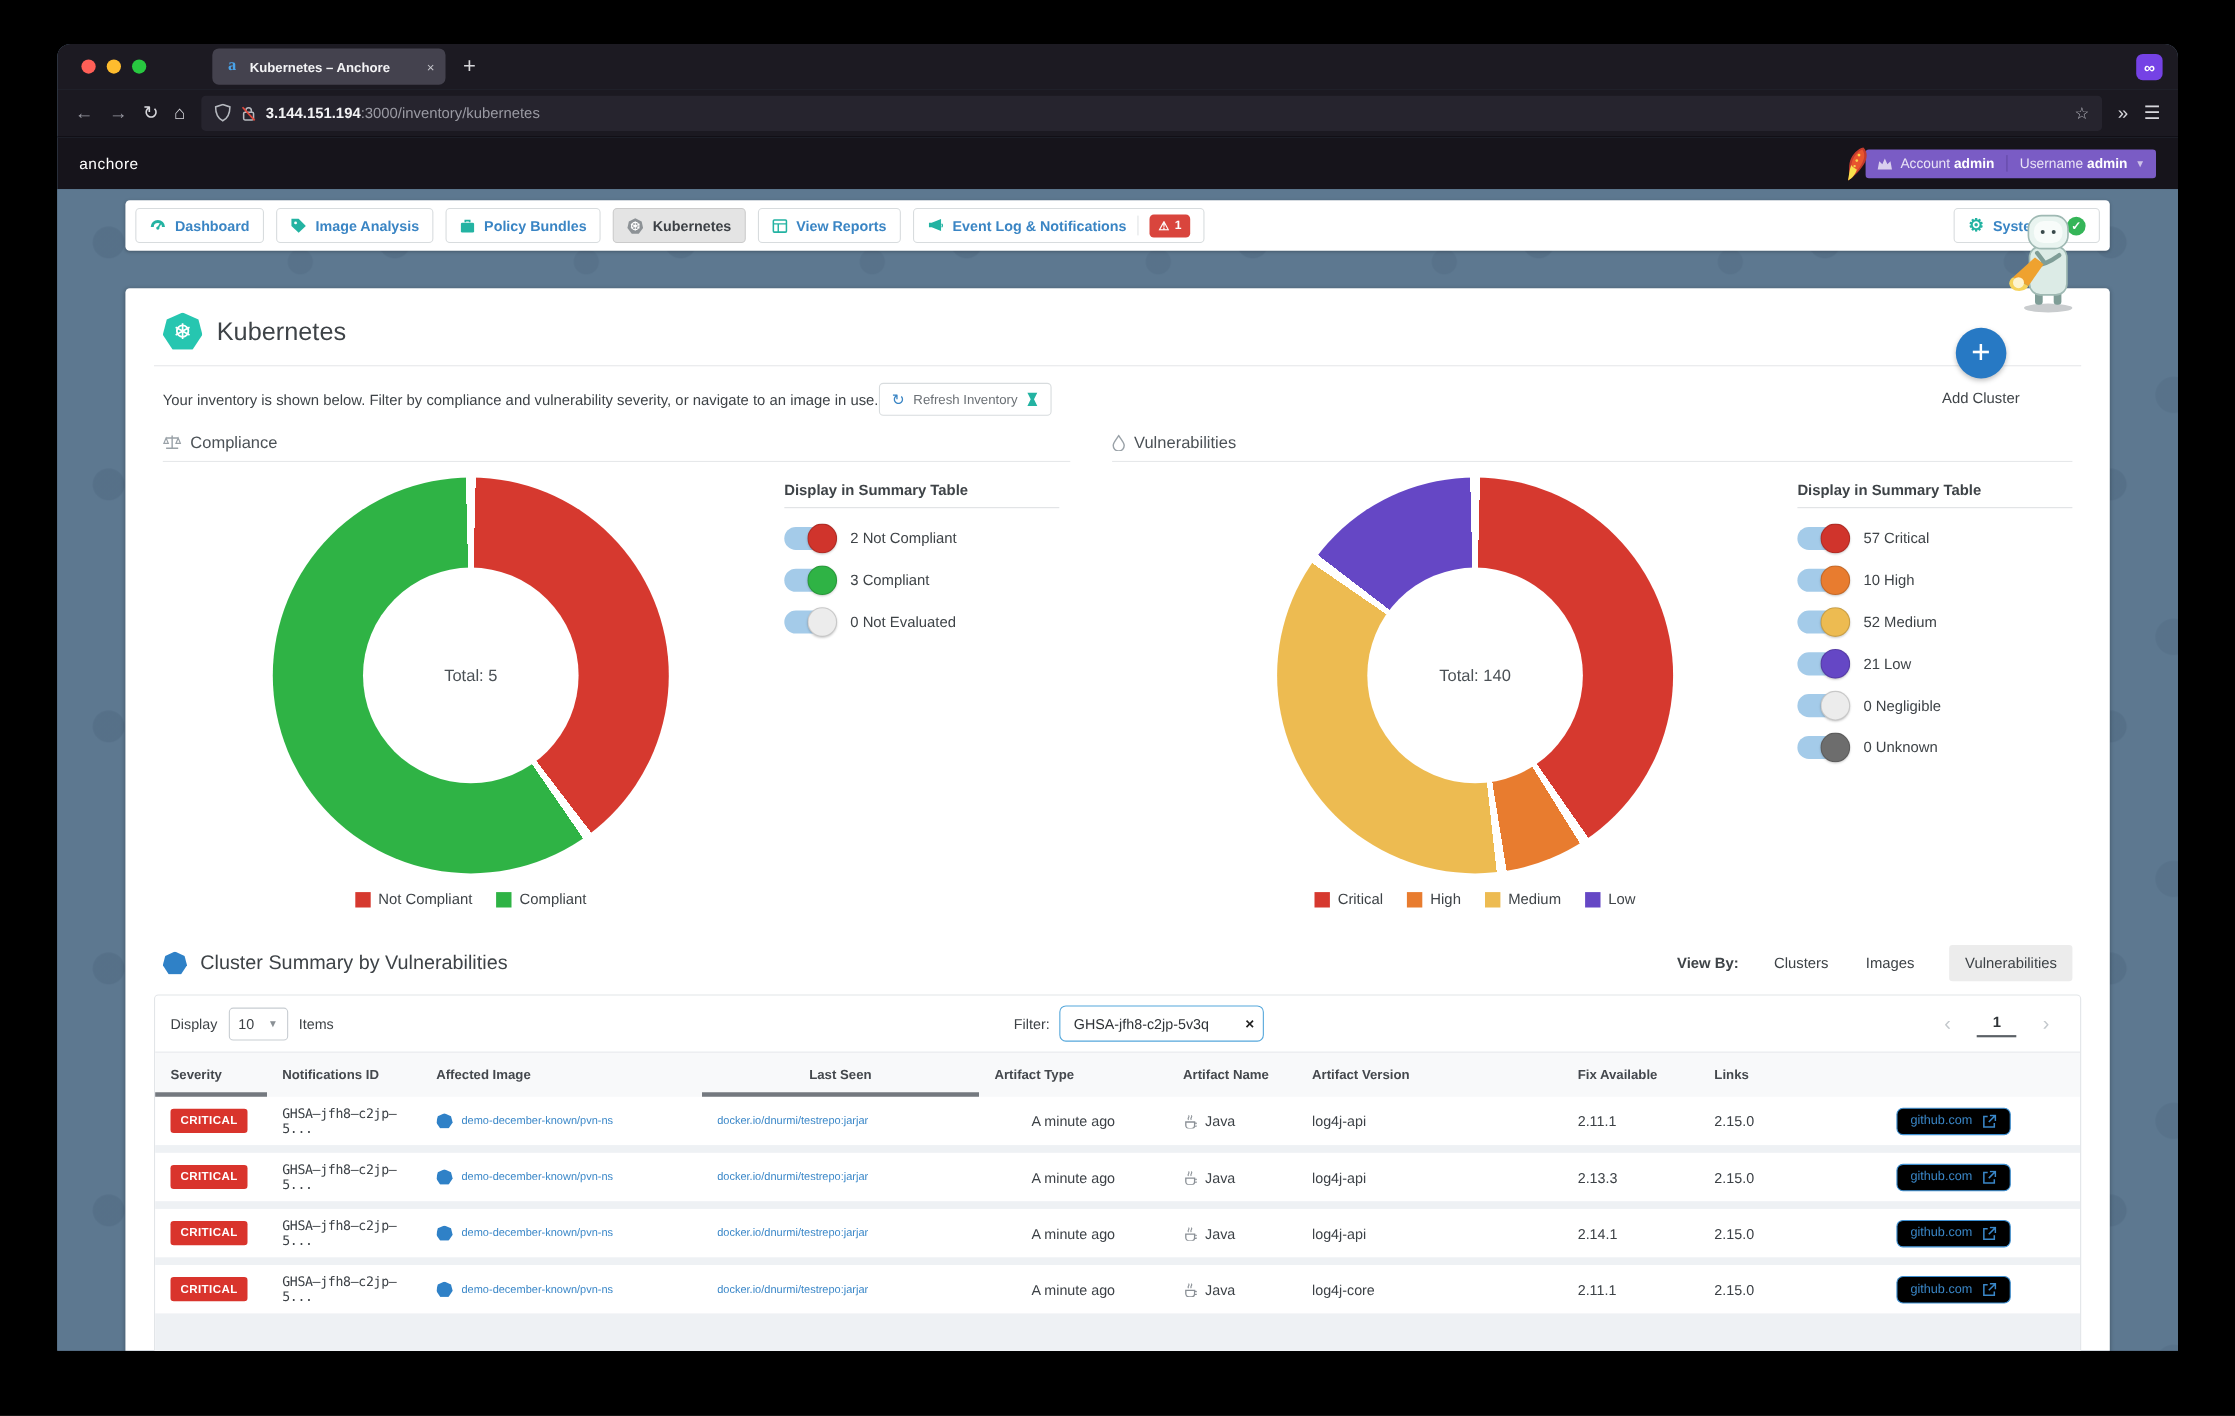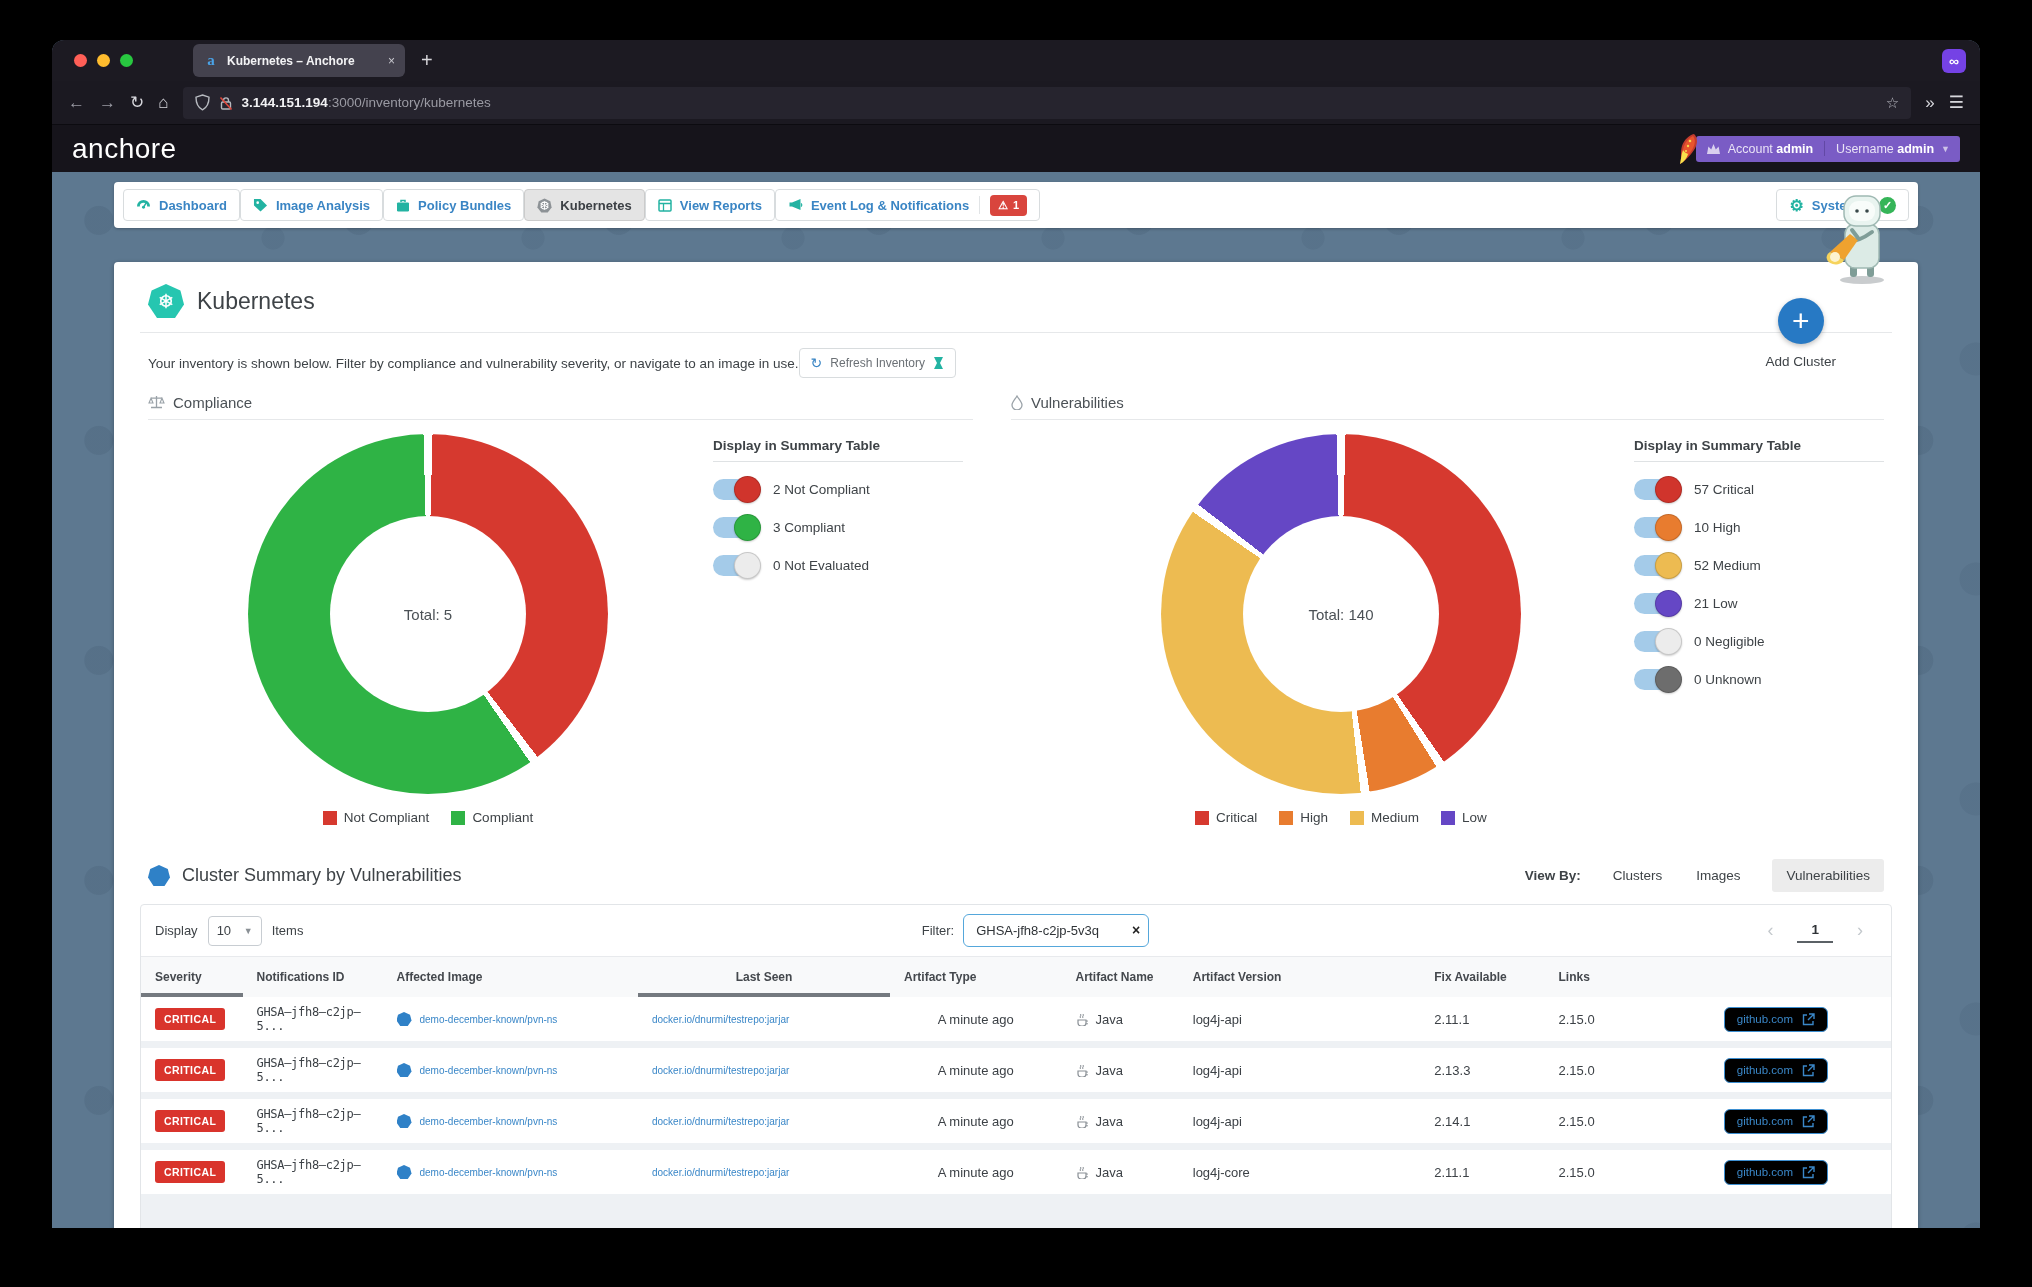--- a/index.html
+++ b/index.html
@@ -32,41 +32,41 @@
   .urlbar { flex:1; height:32px; background:#26242e; border-radius:4px; display:flex; align-items:center;
             gap:9px; padding:0 12px; }
   .url { font-size:13.5px; color:#9a9aa3; }
   .url b { color:#f2f2f4; font-weight:bold; }
   .star { color:#b9b9c2; font-size:15px; margin-left:auto; }
   .lockwrap{ position:relative; width:14px; height:16px; }
   .lockwrap svg{ position:absolute; left:0; top:1px; }
 
   
   .appheader { height:47px; background:#16141b; display:flex; align-items:center; padding:0 20px; }
-  .logo { color:#fff; font-size:28px; letter-spacing:.5px; font-weight:400; }
+  .logo { color:#fff; font-size:14px; letter-spacing:.5px; font-weight:400; }
   .acct-area { margin-left:auto; display:flex; align-items:center; gap:2px; }
   .rocket { width:26px; height:34px; margin-right:-6px; position:relative; z-index:2; }
   .acct-badge { background:#7a5cc5; border-radius:3px; height:26px; display:flex; align-items:center;
                 color:#e9e3f6; font-size:12.5px; padding:0 10px; gap:7px; }
   .acct-badge b { color:#fff; }
   .acct-sep { width:1px; height:15px; background:#6248a5; margin:0 4px; }
   .caret-sm { font-size:9px; color:#cdc2e8; }
 
   
   .content { position:relative; height:calc(100% - 132px); padding:10px 62px 0;
     background-color:#5d7890;
     background-image:
       radial-gradient(circle at 18% 22%, rgba(25,45,70,.10) 0 14px, transparent 15px),
       radial-gradient(circle at 64% 70%, rgba(25,45,70,.09) 0 20px, transparent 21px),
       radial-gradient(circle at 85% 30%, rgba(25,45,70,.08) 0 11px, transparent 12px),
       radial-gradient(circle at 40% 85%, rgba(25,45,70,.08) 0 16px, transparent 17px);
     background-size:260px 220px; }
 
   .toolbar-card { background:#fff; border-radius:4px; height:46px; display:flex; align-items:center;
-                  padding:0 9px; box-shadow:0 1px 3px rgba(0,0,0,.25); }
+                  gap:11px; padding:0 9px; box-shadow:0 1px 3px rgba(0,0,0,.25); }
   .tbtn { display:flex; align-items:center; gap:8px; border:1px solid #d8dcde; border-radius:4px;
           height:32px; padding:0 12px; font-size:13px; font-weight:bold; color:#3a85c4; background:#fff; cursor:pointer;}
   .tbtn .ticon { color:#23b3a2; font-size:14px; display:flex; }
   .tbtn.active { background:#e4e4e4; border-color:#cbcbcb; color:#3c4045; }
   .tbtn.active .ticon { color:#8d9296; }
   .tbtn .innersep { width:1px; height:18px; background:#e1e4e6; margin:0 2px; }
   .alert-badge { background:#d9453d; color:#fff; border-radius:4px; font-size:11px; font-weight:bold;
                  padding:4px 8px; display:flex; gap:5px; align-items:center;}
   .sysbtn { margin-left:auto; }
   .okcirc { width:17px; height:17px; border-radius:50%; background:#35b558; color:#fff; font-size:11px;

